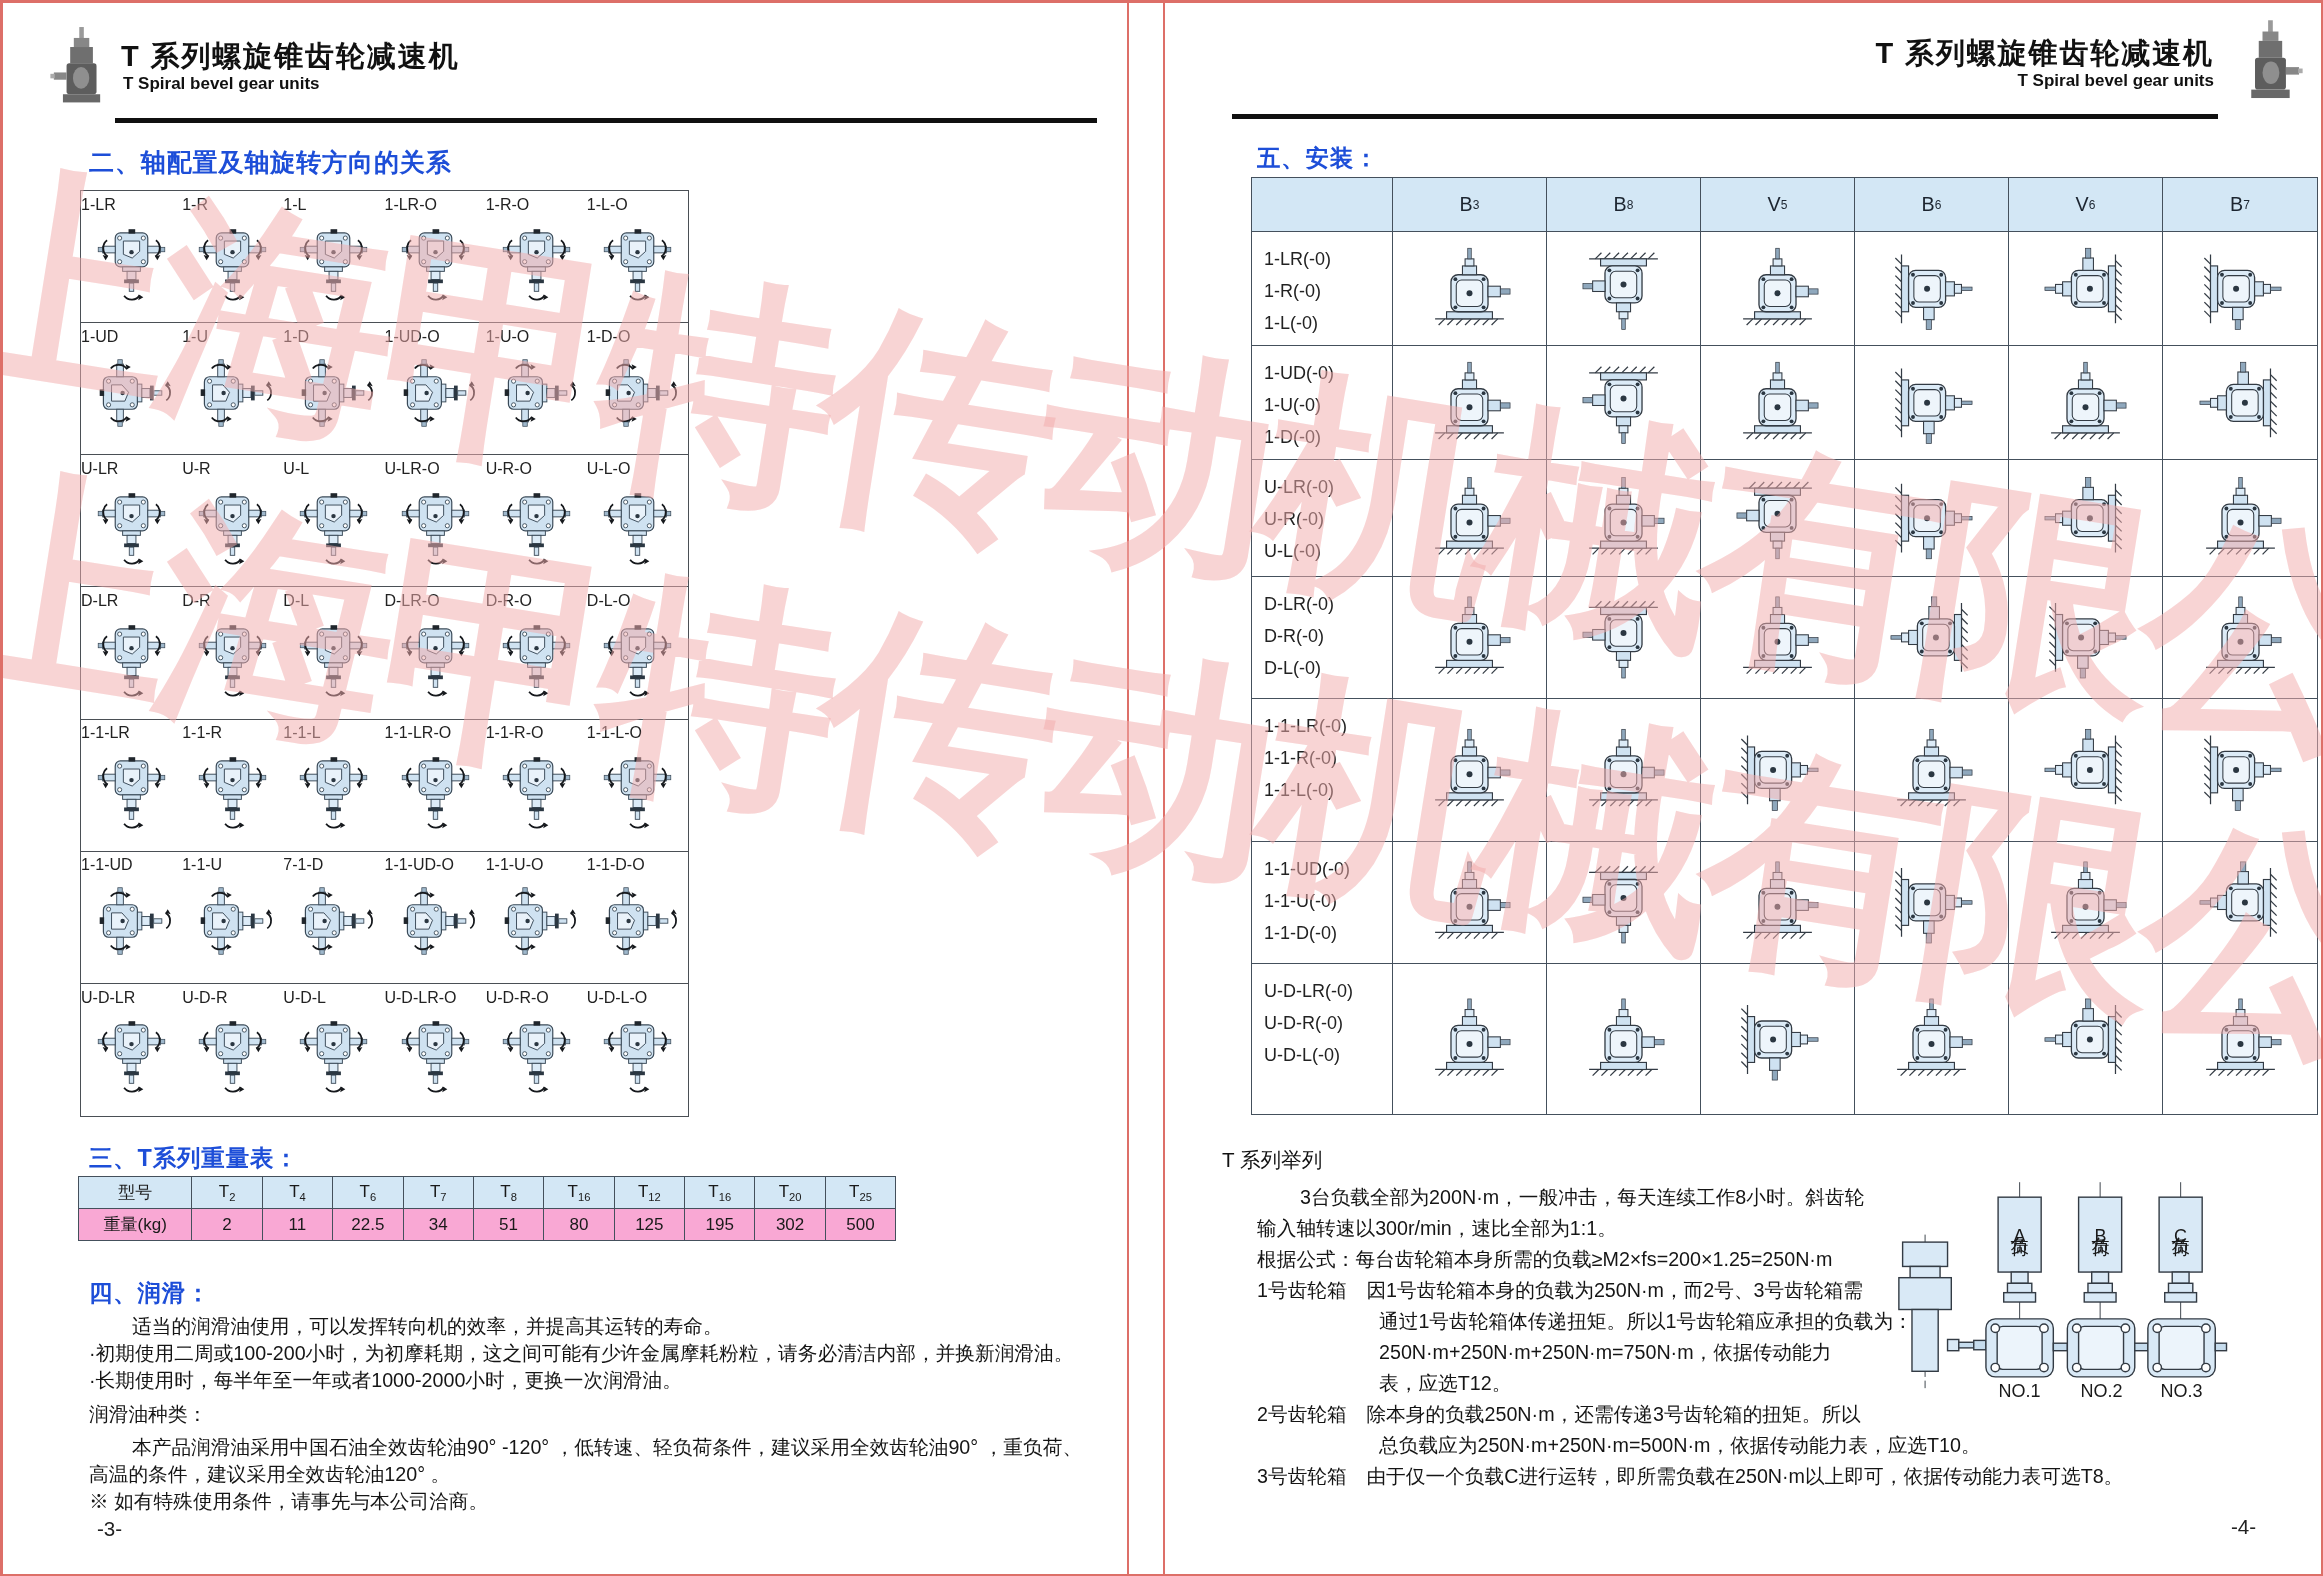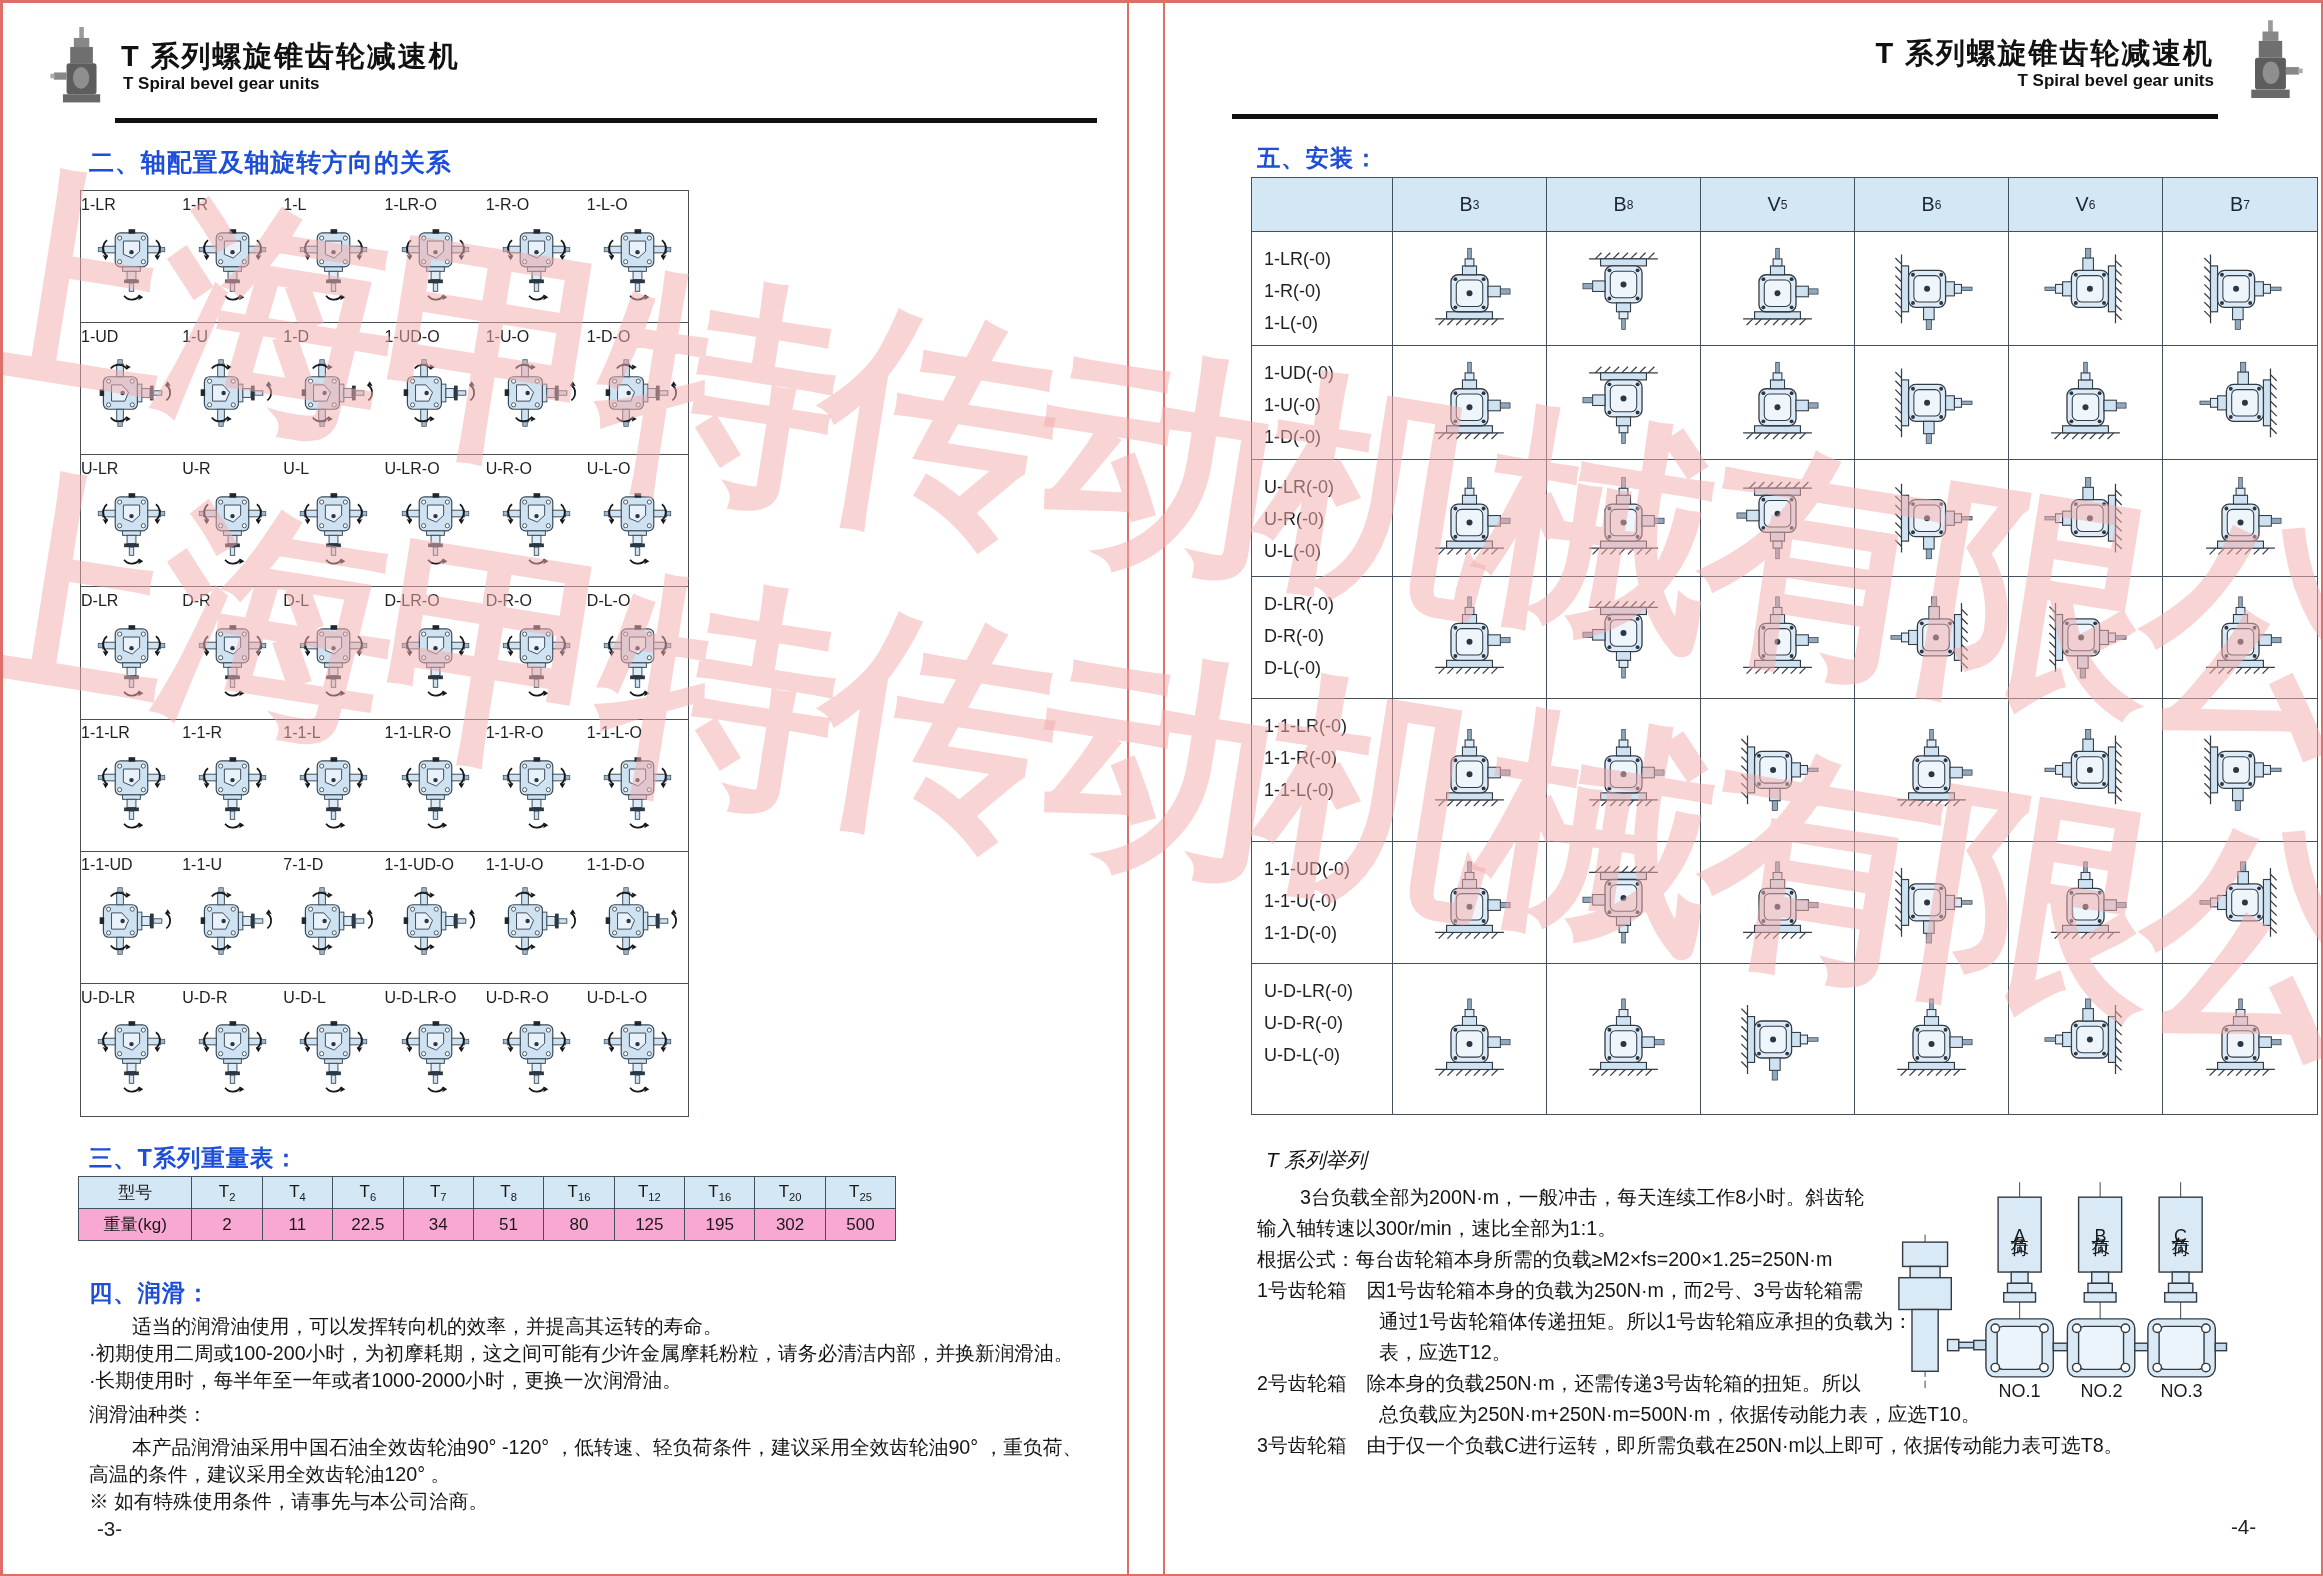--- a/index.html
+++ b/index.html
@@ -746,27 +746,28 @@
           <use href="#sym-gbm"></use>
         </svg>
       </div>
     <div class="icell">
         <svg class="igbx" viewBox="0 0 104 144" width="97" height="135">
           <use href="#sym-gbm"></use>
         </svg>
       </div>
   </div>
 
-  <div class="abs sub-title" style="left:1263px;top:1143px;font-style:italic;">T 系列举列</div>
+  <div class="abs sub-title" style="left:1219px;top:1143px;">T 系列举列</div>
   <div class="example">
     <div class="ln ex-ind1">3台负载全部为200N·m，一般冲击，每天连续工作8小时。斜齿轮</div>
     <div class="ln">输入轴转速以300r/min，速比全部为1:1。</div>
     <div class="ln">根据公式：每台齿轮箱本身所需的负载≥M2×fs=200×1.25=250N·m</div>
     <div class="ln">1号齿轮箱　因1号齿轮箱本身的负载为250N·m，而2号、3号齿轮箱需</div>
     <div class="ln ex-ind2">通过1号齿轮箱体传递扭矩。所以1号齿轮箱应承担的负载为：</div>
+    <div class="ln ex-ind2">250N·m+250N·m+250N·m=750N·m，依据传动能力</div>
     <div class="ln ex-ind2">表，应选T12。</div>
     <div class="ln">2号齿轮箱　除本身的负载250N·m，还需传递3号齿轮箱的扭矩。所以</div>
     <div class="ln ex-ind2">总负载应为250N·m+250N·m=500N·m，依据传动能力表，应选T10。</div>
     <div class="ln">3号齿轮箱　由于仅一个负载C进行运转，即所需负载在250N·m以上即可，依据传动能力表可选T8。</div>
   </div>
 
   <div class="exdiag">
     <svg width="337" height="230" viewBox="0 0 360 245">
       <g stroke="#333b44" stroke-width="1.5" fill="#d9e9f6">
         <line x1="30" y1="58" x2="30" y2="222" stroke-dasharray="8 4" stroke-width="1"></line>

